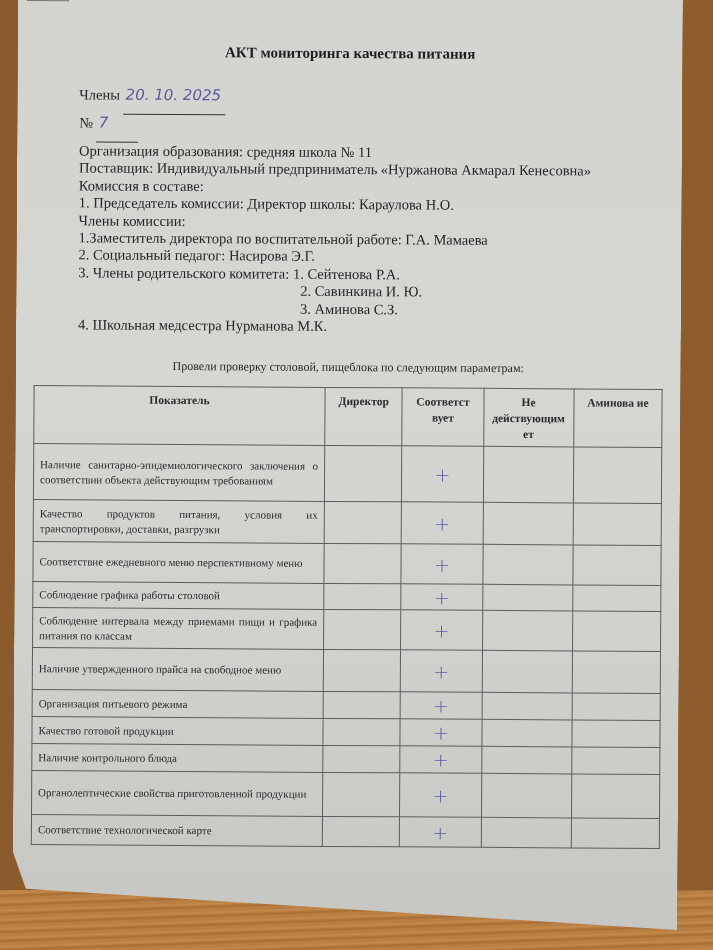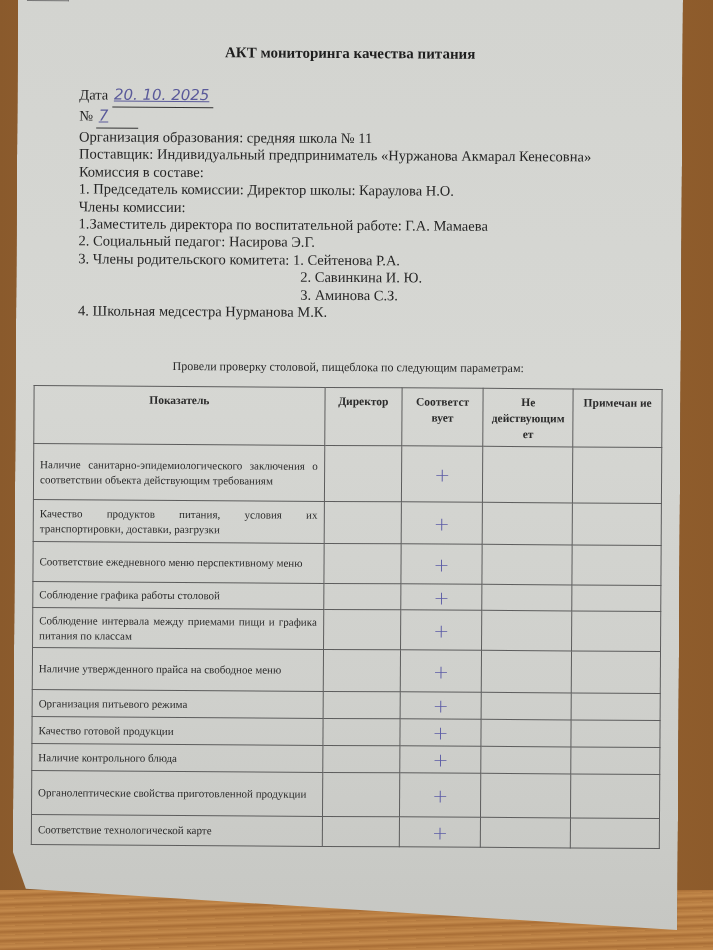--- a/index.html
+++ b/index.html
@@ -58,23 +58,22 @@
       color: #262626;
     }
     .header-block .line { white-space: nowrap; }
     .hand {
       font-family: "DejaVu Sans", sans-serif;
       font-style: italic;
       color: #5a5a9a;
       font-size: 15px;
       border-bottom: 1px solid #333;
       display: inline-block;
-      padding: 0 4px 4px 2px;
+      padding: 0 4px 11px 2px;
       line-height: 15px;
-      text-decoration: underline;
     }
     .num-field {
       display: inline-block;
       min-width: 36px;
     }
     .indent { padding-left: 222px; }
     .intro {
       position: absolute;
       top: 362px;
       left: 0; right: 0;
@@ -129,21 +128,21 @@
 
 <div class="desk-bottom"></div>
 
 <div class="paper">
   <div class="clip-mark"></div>
 
   <div class="title">АКТ мониторинга качества питания</div>
 
   <div class="header-block">
     <div class="line">
-      <span>Дата</span>
+      <span>Члены</span>
       <span class="hand">20. 10. 2025</span>
     </div>
     <div class="line">
       <span>№</span>
       <span class="hand num-field">7</span>
     </div>
     <div class="line">Организация образования: средняя школа № 11</div>
     <div class="line">Поставщик: Индивидуальный предприниматель «Нуржанова Акмарал Кенесовна»</div>
     <div class="line">Комиссия в составе:</div>
     <div class="line">1. Председатель комиссии: Директор школы: Караулова Н.О.</div>
@@ -158,21 +157,21 @@
 
   <div class="intro">Провели проверку столовой, пищеблока по следующим параметрам:</div>
 
   <table class="params">
     <thead>
       <tr>
         <th class="c1">Показатель</th>
         <th class="c2">Директор</th>
         <th class="c3">Соответст вует</th>
         <th class="c4">Не действующим ет</th>
-        <th class="c5">Примечан ие</th>
+        <th class="c5">Аминова ие</th>
       </tr>
     </thead>
     <tbody>
       <tr style="height:56px">
         <td class="ind">Наличие санитарно-эпидемиологического заключения о соответствии объекта действующим требованиям</td>
         <td class="mark"></td>
         <td class="mark">+</td>
         <td class="mark"></td>
         <td class="mark"></td>
       </tr>

